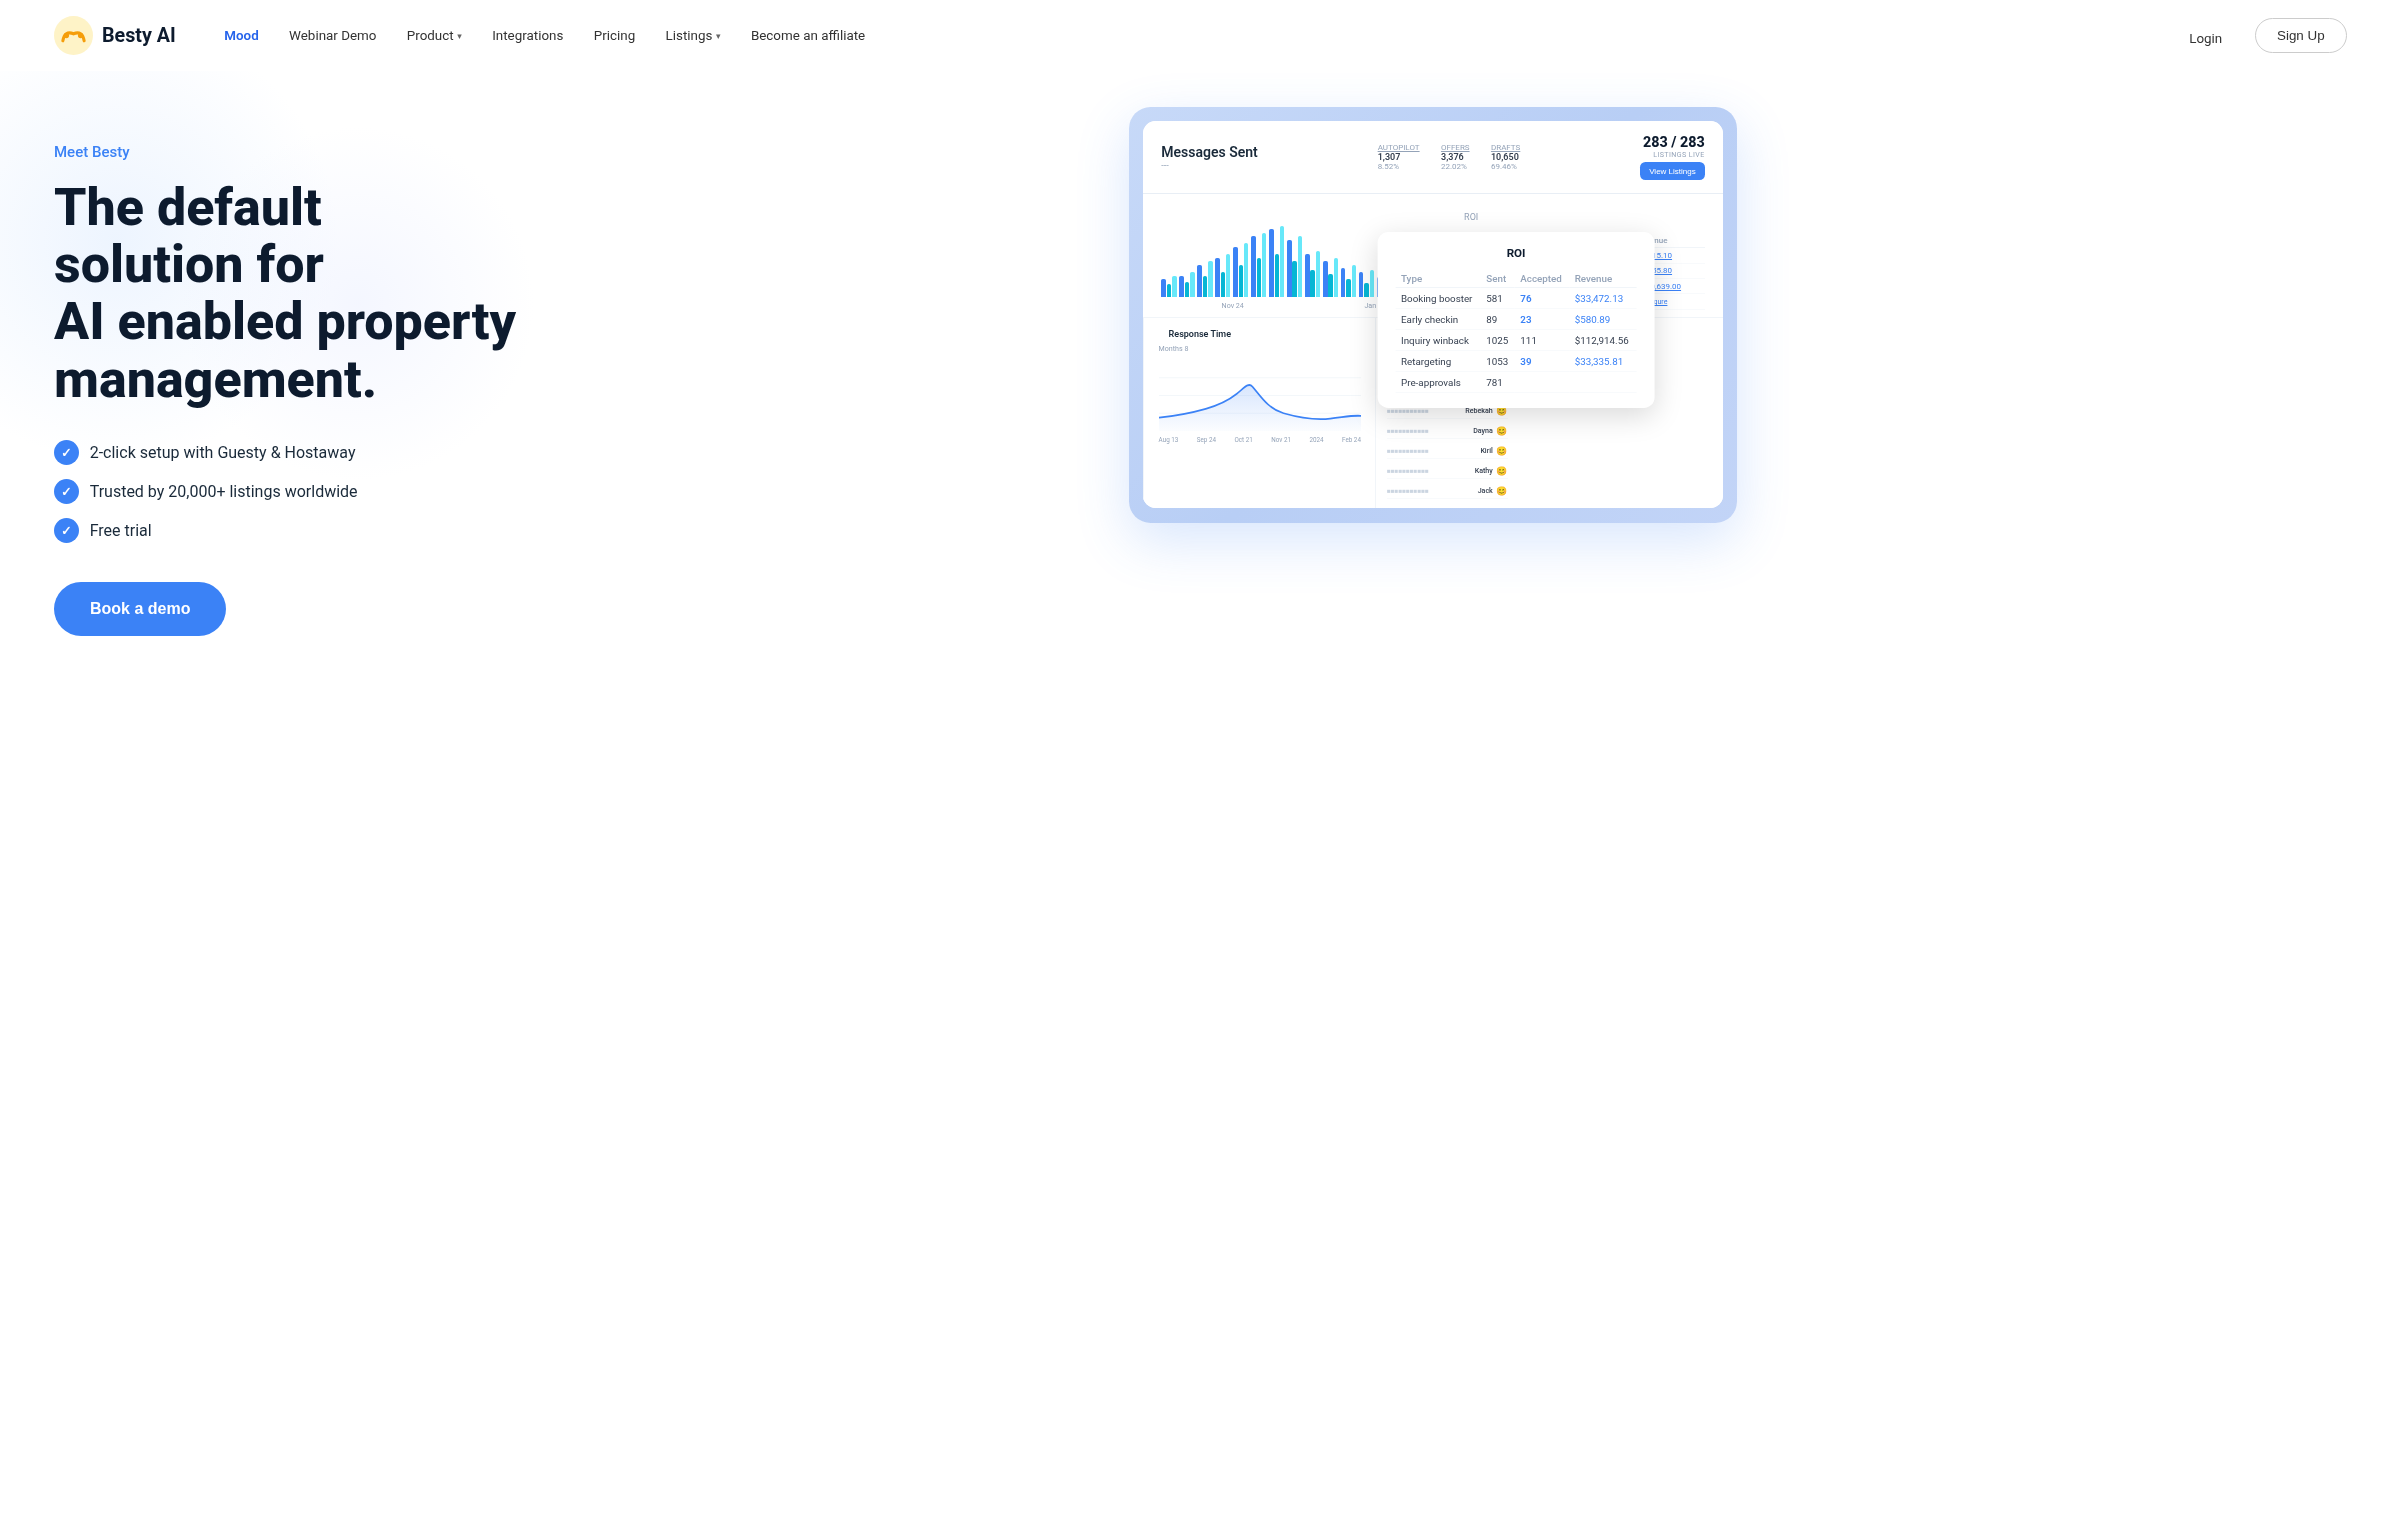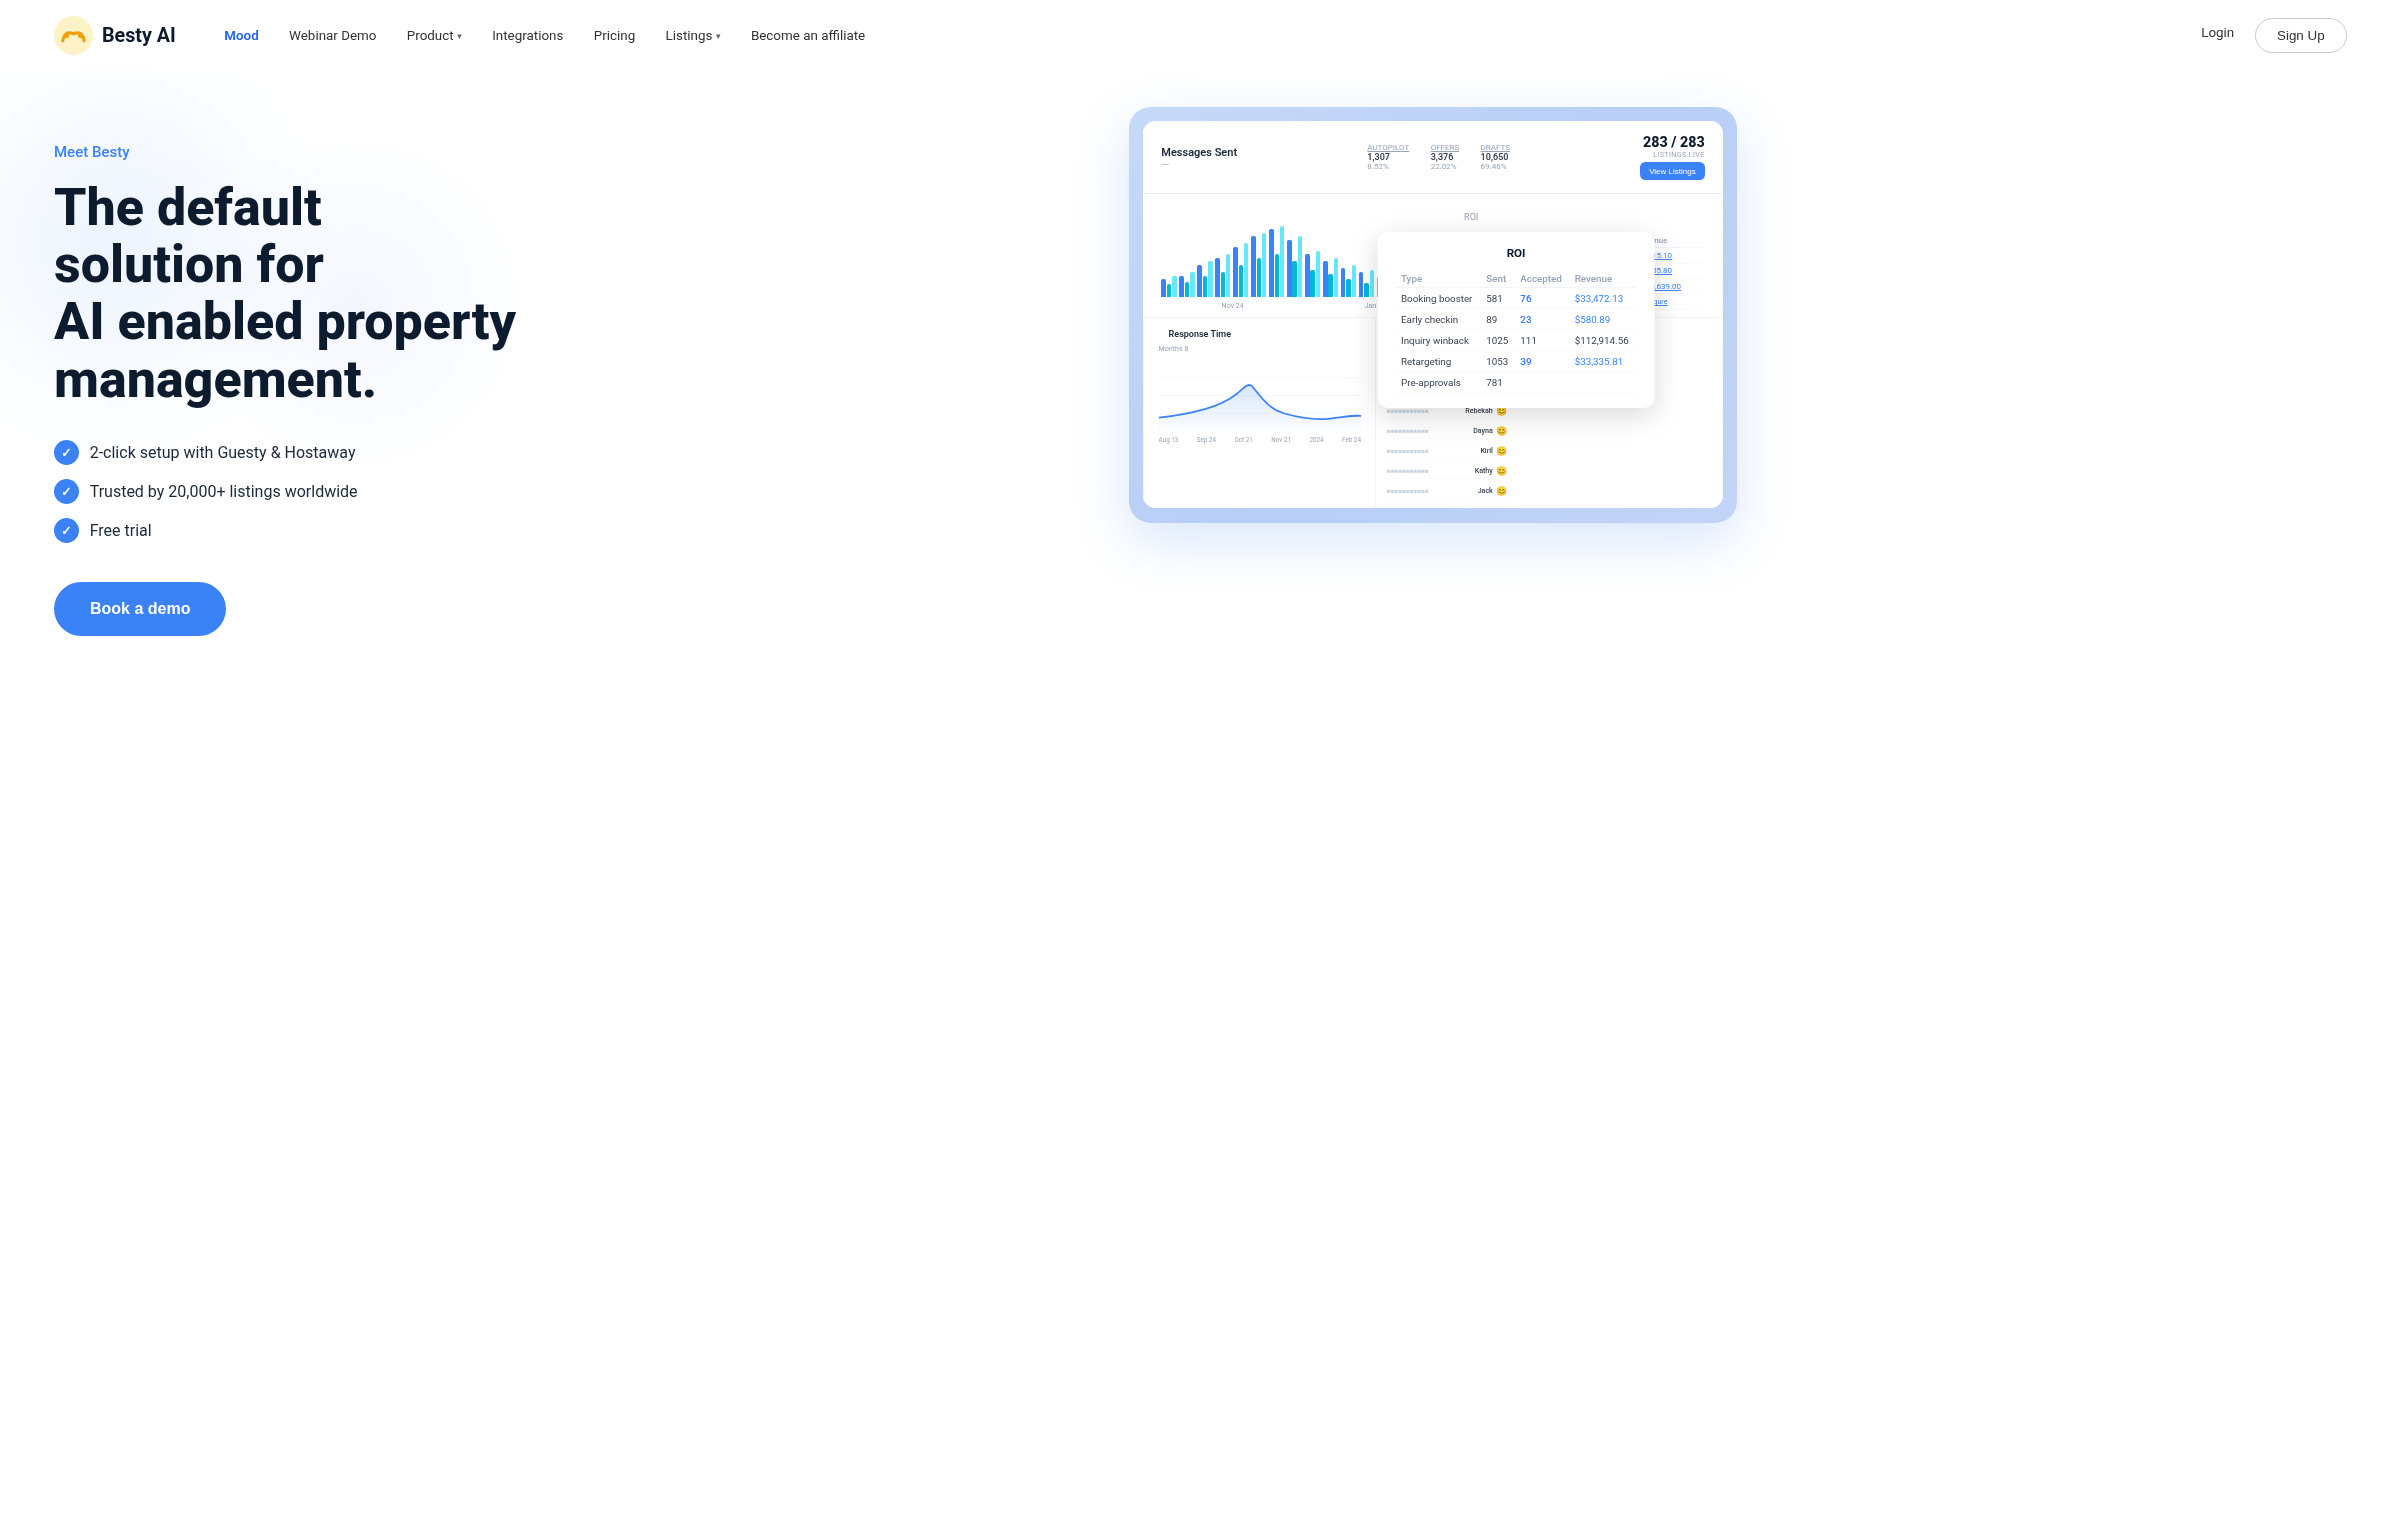--- a/index.html
+++ b/index.html
@@ -55,22 +55,22 @@
     .nav-link.active {
       color: #2563eb;
       font-weight: 600;
     }
     .nav-link .chevron {
       font-size: 9px;
       color: #666;
     }
     .nav-actions {
       display: flex;
-      align-items: flex-start;
-      gap: 6px;
+      align-items: flex-end;
+      gap: 18px;
     }
     .btn-login {
       font-size: 13.4px;
       color: #333;
       text-decoration: none;
       padding: 7.1px 14.3px;
       cursor: pointer;
     }
     .btn-signup {
       font-size: 13.4px;
@@ -211,21 +211,21 @@
       display: flex;
       align-items: center;
       justify-content: space-between;
       border-bottom: 0.9px solid #e8eef5;
     }
     .dash-header-left {
       display: flex;
       flex-direction: column;
     }
     .dash-section-title {
-      font-size: 11px;
+      font-size: 14px;
       font-weight: 600;
       color: #1a2a3a;
     }
     .dash-section-sub {
       font-size: 9px;
       color: #94a3b8;
     }
     .dash-header-stats {
       display: flex;
       gap: 21.4px;

